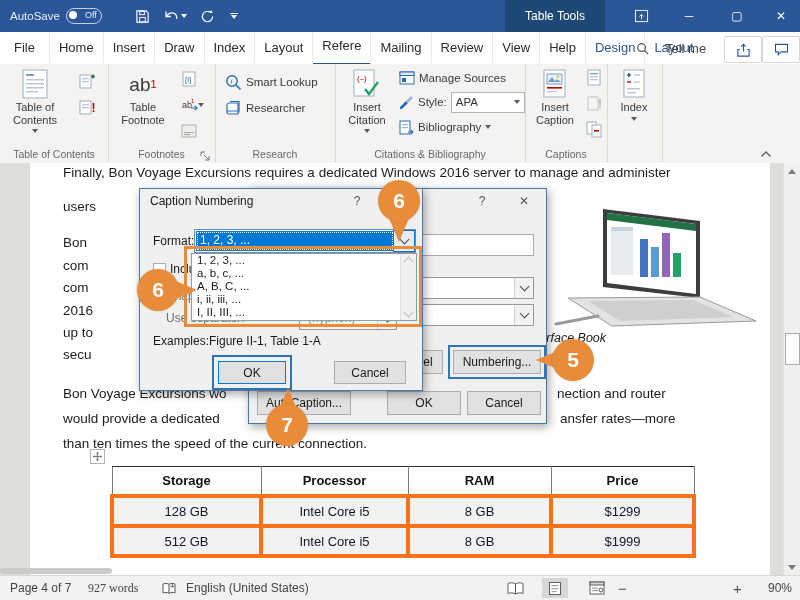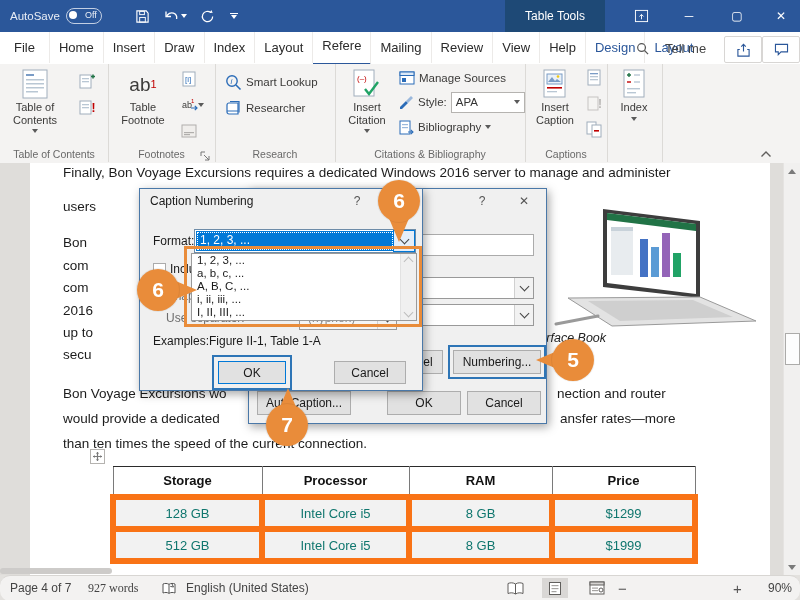--- a/index.html
+++ b/index.html
@@ -49,21 +49,21 @@
   .dcap{position:absolute;font-size:12.5px;font-style:italic;color:#222;}
   
   #vscroll{position:absolute;right:0;top:0;width:16px;height:412px;background:#F1F0EF;border-left:1px solid #E5E3E1;}
   .sarr{position:absolute;left:0;width:16px;height:16px;display:flex;align-items:center;justify-content:center;}
   .sarr .tri{width:0;height:0;border-left:4px solid transparent;border-right:4px solid transparent;}
   #sthumb{position:absolute;left:1px;top:170px;width:13px;height:30px;background:#FDFDFD;border:1px solid #ACABA9;}
   #hscroll{position:absolute;left:0;top:405px;width:112px;height:6px;background:#CDCBC9;border-radius:3px;}
   
   #dtable{position:absolute;left:110px;top:303px;width:570px;border-collapse:collapse;table-layout:fixed;background:#fff;}
   #dtable th{height:25px;font-size:13px;font-weight:bold;color:#111;border:1px solid #7a7a7a;border-top:1.5px solid #2b2b2b;border-bottom:2px solid #2b2b2b;text-align:center;}
-  #dtable td{height:24px;font-size:13px;color:#0f766e;border:6px solid #f97316;text-align:center;margin-top:27px;}
+  #dtable td{height:24px;font-size:13px;color:#0f172a;border:4px solid #f97316;text-align:center;margin-top:27px;}
   #dtable tr.band td{background:#F2F2F2;}
   #movehandle{position:absolute;left:90px;top:286px;width:13px;height:13px;background:#fff;border:1px solid #B5B3B0;display:flex;align-items:center;justify-content:center;}
 
   
   .dlg{position:absolute;background:#F0F0F0;border:1px solid #4A78A8;box-shadow:2px 3px 9px rgba(0,0,0,.35);}
   .dlg-title{position:absolute;left:10px;top:5px;font-size:12px;color:#1a1a1a;}
   .dlg-sys{position:absolute;top:3px;width:26px;height:18px;display:flex;align-items:center;justify-content:center;font-size:12px;color:#555;}
   .din{position:absolute;background:#fff;border:1px solid #ABABAB;}
   .dbtn{position:absolute;background:#E1E1E1;border:1px solid #ADADAD;font-size:12px;color:#1a1a1a;display:flex;align-items:center;justify-content:center;font-family:"Liberation Sans",sans-serif;}
   .dbtn.def{border-color:#0078D7;}
@@ -81,21 +81,21 @@
   .opt{height:13px;line-height:13px;font-size:11.5px;padding-left:5px;color:#1a1a1a;}
   #lscroll{position:absolute;right:0;top:0;width:15px;height:100%;background:#F0F0F0;border-left:1px solid #E2E2E2;}
   .lchev{position:absolute;left:4px;width:6px;height:6px;border-right:1.5px solid #BDBDBD;border-bottom:1.5px solid #BDBDBD;}
 
   
   .callout{position:absolute;z-index:60;}
   .cc{position:absolute;width:42px;height:42px;border-radius:50%;background:#E98C3A;color:#fff;font-size:21px;font-weight:bold;display:flex;align-items:center;justify-content:center;box-shadow:0 0 0 1px rgba(0,0,0,.06);}
   .ctail{position:absolute;width:0;height:0;}
 
   
-  #statusbar{position:absolute;left:0;top:575px;width:800px;height:25px;background:#F3F2F1;border-top:1px solid #D8D6D3;font-size:12px;color:#444;border-radius:10px;}
+  #statusbar{position:absolute;left:0;top:575px;width:800px;height:25px;background:#F3F2F1;border-top:1px solid #D8D6D3;font-size:12px;color:#444;}
   .sb{position:absolute;top:0;height:24px;display:flex;align-items:center;}
   .viewbtn{position:absolute;top:2px;width:26px;height:20px;display:flex;align-items:center;justify-content:center;}
   .viewbtn.sel{background:#D9D7D5;}
 </style>
 </head>
 <body>
 
 <div id="app" class="nosel">
 
   <div id="titlebar">

